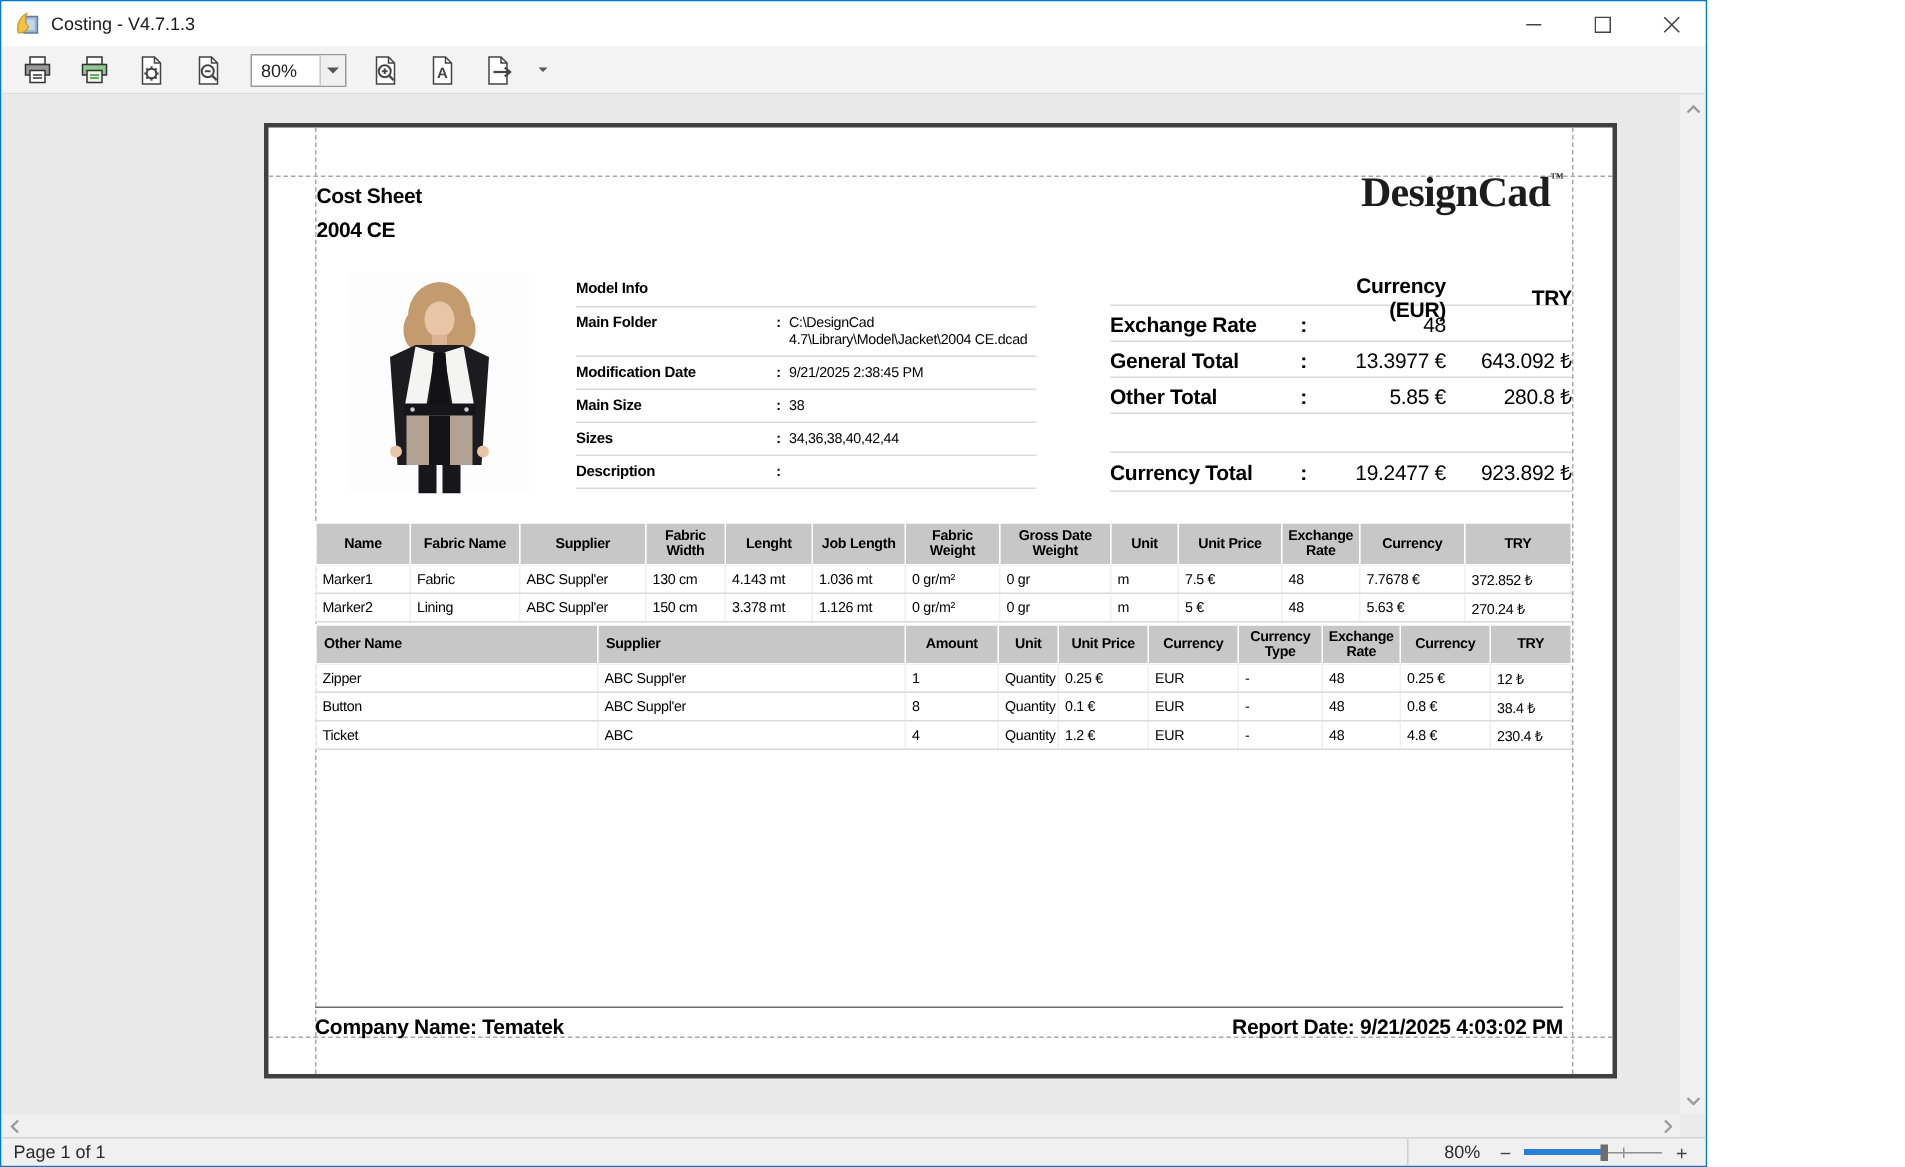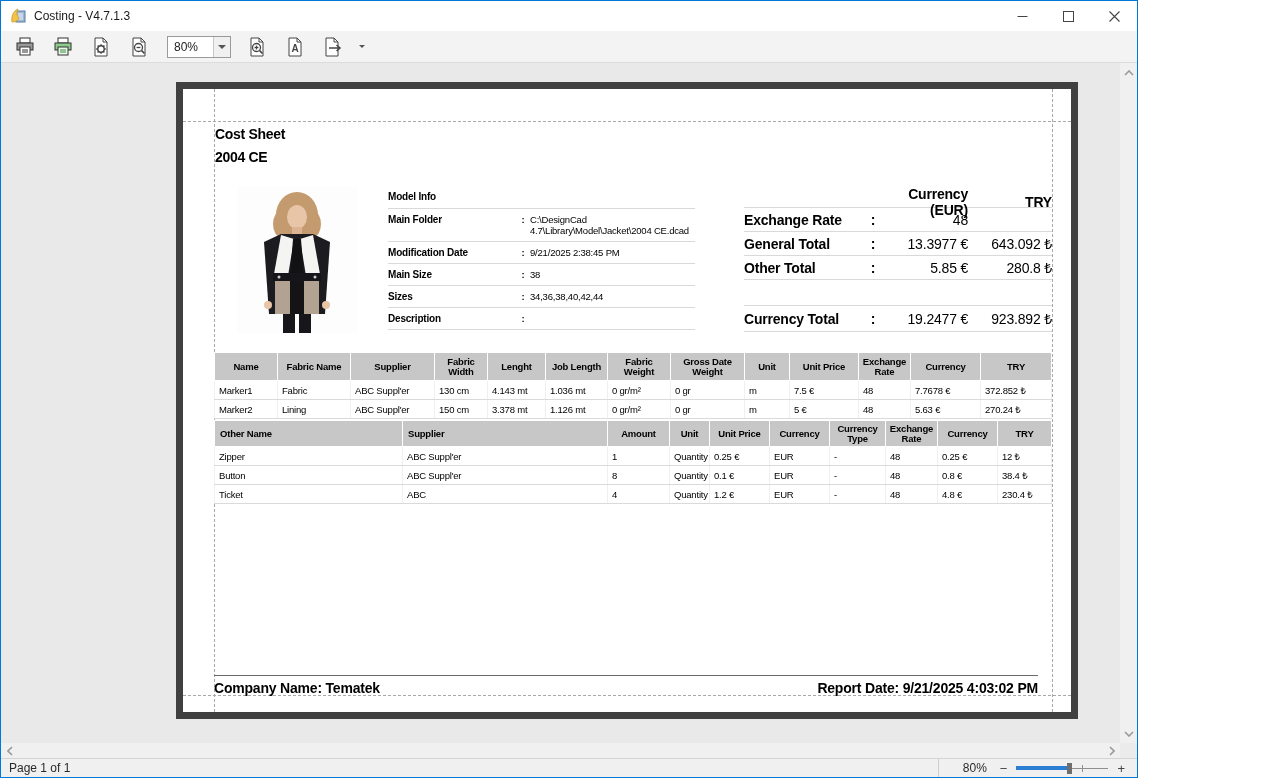--- a/index.html
+++ b/index.html
@@ -18,21 +18,21 @@
   .tb-btn { width: 32px; height: 28px; display: flex; align-items: center; justify-content: center; margin-right: 6px; }
   .combo { width: 64px; height: 22px; border: 1px solid #9a9a9a; background: #fff; display: flex; align-items: center; font-size: 12px; color: #222; margin: 0 10px 0 6px; }
   .combo-text { padding-left: 6px; flex: 1; }
   .combo-arrow { width: 17px; height: 20px; background: #f0f0f0; border-left: 1px solid #c8c8c8; display: flex; align-items: center; justify-content: center; }
   .caret { width: 0; height: 0; border-left: 4px solid transparent; border-right: 4px solid transparent; border-top: 4px solid #555; }
   .tb-drop { width: 14px; height: 28px; display: flex; align-items: center; justify-content: center; }
   .tb-drop .caret { border-left-width: 3px; border-right-width: 3px; border-top-width: 3px; }
 
   
   .preview { flex: 1; position: relative; background: #e9e9e9; overflow: hidden; }
-  .page { position: absolute; left: 175px; top: 19px; width: 902px; height: 637px; background: #fff; border: 7px solid #404040; }
+  .page { position: absolute; left: 175px; top: 19px; width: 902px; height: 637px; background: #fff; border: 3px solid #404040; }
   .guide { position: absolute; pointer-events: none; }
   .gv { top: 0; bottom: 0; width: 0; border-left: 1px dashed #a8a8a8; }
   .gh { left: 0; right: 0; height: 0; border-top: 1px dashed #a8a8a8; }
 
   .report-title { position: absolute; left: 32px; top: 34px; font-size: 14px; font-weight: bold; color: #000; letter-spacing: -0.3px; line-height: 23px; }
   .logo { position: absolute; right: 33px; top: 28px; font-family: "Liberation Serif", serif; font-size: 28px; font-weight: 600; color: #1c1c1c; letter-spacing: -0.5px; }
   .logo sup { font-size: 9px; vertical-align: 16px; }
 
   .photo { position: absolute; left: 54px; top: 97px; width: 120px; height: 147px; }
 
@@ -202,20 +202,21 @@
     <div class="page">
       <div class="guide gv" style="left:31px"></div>
       <div class="guide gv" style="left:869px"></div>
       <div class="guide gh" style="top:32px"></div>
       <div class="guide gh" style="top:606px"></div>
 
       <div class="report-title">
         <div>Cost Sheet</div>
         <div>2004 CE</div>
       </div>
+      <div class="logo"><span>DesignCad</span><sup>™</sup></div>
 
       <svg class="photo" viewBox="0 0 120 147">
         <rect width="120" height="147" fill="#fdfdfd"></rect>
         <ellipse cx="60" cy="29" rx="21" ry="23" fill="#c49b6f"></ellipse>
         <ellipse cx="44" cy="38" rx="8" ry="13" fill="#c49b6f"></ellipse>
         <ellipse cx="76" cy="38" rx="8" ry="13" fill="#c49b6f"></ellipse>
         <ellipse cx="60" cy="31" rx="10" ry="12" fill="#e8c5a6"></ellipse>
         <rect x="55" y="41" width="10" height="9" fill="#ddb493"></rect>
         <polygon points="27,56 44,48 76,48 93,56 88,128 32,128" fill="#1b1b20"></polygon>
         <polygon points="44,49 57,53 51,90 37,88" fill="#f4f4f2"></polygon>

